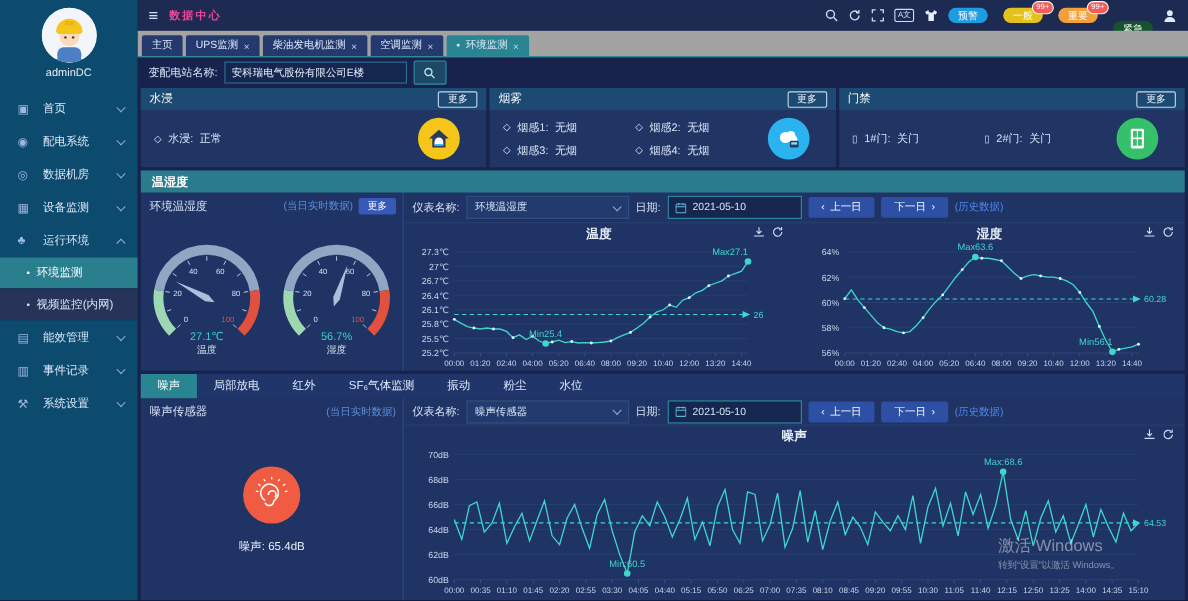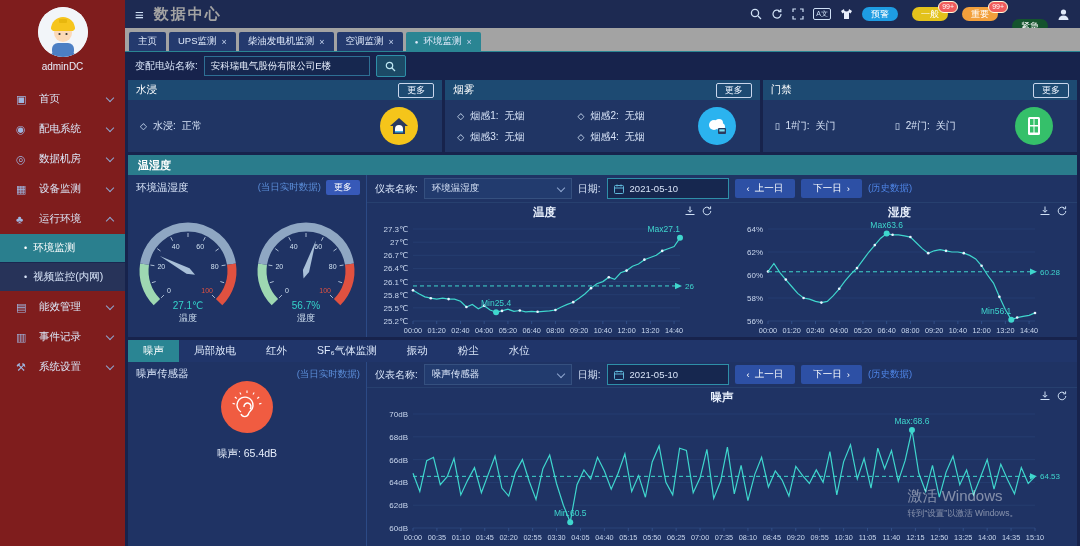--- a/index.html
+++ b/index.html
@@ -1,34 +1,34 @@
 <!DOCTYPE html>
 <html><head>
 <meta charset="utf-8">
 <style>
   html,body{margin:0;padding:0;background:#0e1630;}
   .stage{position:relative;width:1080px;height:546px;background:#17234c;overflow:hidden;
          font-family:"Liberation Sans","DejaVu Sans",sans-serif;color:#d8e4f8;font-size:11px;}
   
-  .sidebar{position:absolute;left:0;top:0;width:125px;height:546px;background:#7f1d1d;z-index:5;}
+  .sidebar{position:absolute;left:0;top:0;width:125px;height:546px;background:#0c4a6e;z-index:5;}
   .avatar{width:50px;height:50px;border-radius:50%;background:#f2f5f9;margin:7px auto 4px;overflow:hidden;}
   .uname{text-align:center;font-size:10px;color:#e8eefb;margin-bottom:12px;}
   .mi{height:30px;display:flex;align-items:center;padding:0 12px 0 16px;font-size:10.5px;color:#dbe6f7;cursor:pointer;}
   .mi .ic{width:17px;margin-right:6px;font-size:11px;color:#9fb6e0;}
   .chev{width:5px;height:5px;border-right:1px solid #8fa6cf;border-bottom:1px solid #8fa6cf;
         transform:rotate(45deg);margin-left:auto;margin-top:-2px;}
   .chev.up{transform:rotate(-135deg);margin-top:3px;}
   .subwrap{background:#1a2750;}
   .smi{height:28px;display:flex;align-items:center;padding-left:24px;font-size:10.5px;background:#273359;margin-bottom:1px;gap:6px;}
   .smi.active{background:#2a7f8e;color:#fff;}
   .sdot{font-size:9px;}
   
   .hdr{position:absolute;left:125px;top:0;right:0;height:28px;background:#1d2a52;display:flex;align-items:center;padding:0 10px;z-index:4;}
   .burger{font-size:15px;color:#cfe0f5;margin-right:10px;cursor:pointer;}
-  .title{font-size:15px;font-weight:bold;color:#a3a3a3;letter-spacing:2px;}
+  .title{font-size:10px;font-weight:bold;color:#ec4899;letter-spacing:2px;}
   .hicons{margin-left:auto;display:flex;align-items:center;gap:9px;}
   .hico{display:flex;align-items:center;cursor:pointer;}
   .tbox{border:1px solid #cfe0f5;border-radius:2px;color:#cfe0f5;font-size:7px;padding:1px 2px;line-height:8px;}
   .pill{position:relative;height:14px;line-height:14px;padding:0 9px;border-radius:7px;font-size:9px;color:#fff;cursor:pointer;}
   .badge{position:absolute;top:-6px;right:-10px;background:#f25c5c;border:1px solid #ffd;border-radius:7px;font-size:7px;padding:0 3px;height:10px;line-height:10px;color:#fff;}
   
   .tabrow{position:absolute;left:125px;top:28px;right:0;height:24px;background:#a3a3a3;display:flex;align-items:flex-end;gap:3px;padding-left:4px;border-bottom:1px solid #2a8593;box-sizing:border-box;z-index:4;}
   .tab{height:19px;background:#243a6e;padding:0 9px;font-size:9.5px;border-radius:2px 2px 0 0;display:flex;align-items:center;gap:5px;color:#dfe9fa;cursor:pointer;}
   .tab.active{background:#2a8593;}
   .tab .x{font-size:9px;color:#c5d4ef;}
@@ -64,21 +64,21 @@
   .hist{color:#4f86e8;font-size:9.5px;cursor:pointer;}
   .charts2{flex:1;display:flex;min-height:0;}
   .chart-box{flex:1;display:flex;flex-direction:column;min-width:0;}
   .cb-hdr{height:18px;position:relative;display:flex;align-items:center;justify-content:center;flex:none;}
   .cb-title{font-size:11.5px;font-weight:bold;color:#e8f0fc;}
   .cb-icons{position:absolute;right:10px;top:3px;display:flex;gap:7px;cursor:pointer;}
   .chart-host{flex:1;min-height:0;}
   .ntabs{height:22px;background:#20356a;display:flex;}
   .ntab{padding:0 15px;display:flex;align-items:center;font-size:10.5px;color:#dfeafc;cursor:pointer;}
   .ntab.active{background:#2a8593;color:#fff;}
-  .noise-wrap{flex:1;display:flex;flex-direction:column;align-items:center;justify-content:flex-start;gap:14px;}
+  .noise-wrap{flex:1;display:flex;flex-direction:column;align-items:center;justify-content:center;gap:14px;}
   .noise-read{font-size:10.5px;color:#e6eefb;}
   .watermark{position:absolute;right:62px;bottom:26px;color:rgba(255,255,255,.45);pointer-events:none;z-index:9;}
   .wm1{font-size:15px;}
   .wm2{font-size:8.5px;margin-top:2px;}
 </style>
 </head>
 <body>
 
 <div class="stage">
 

